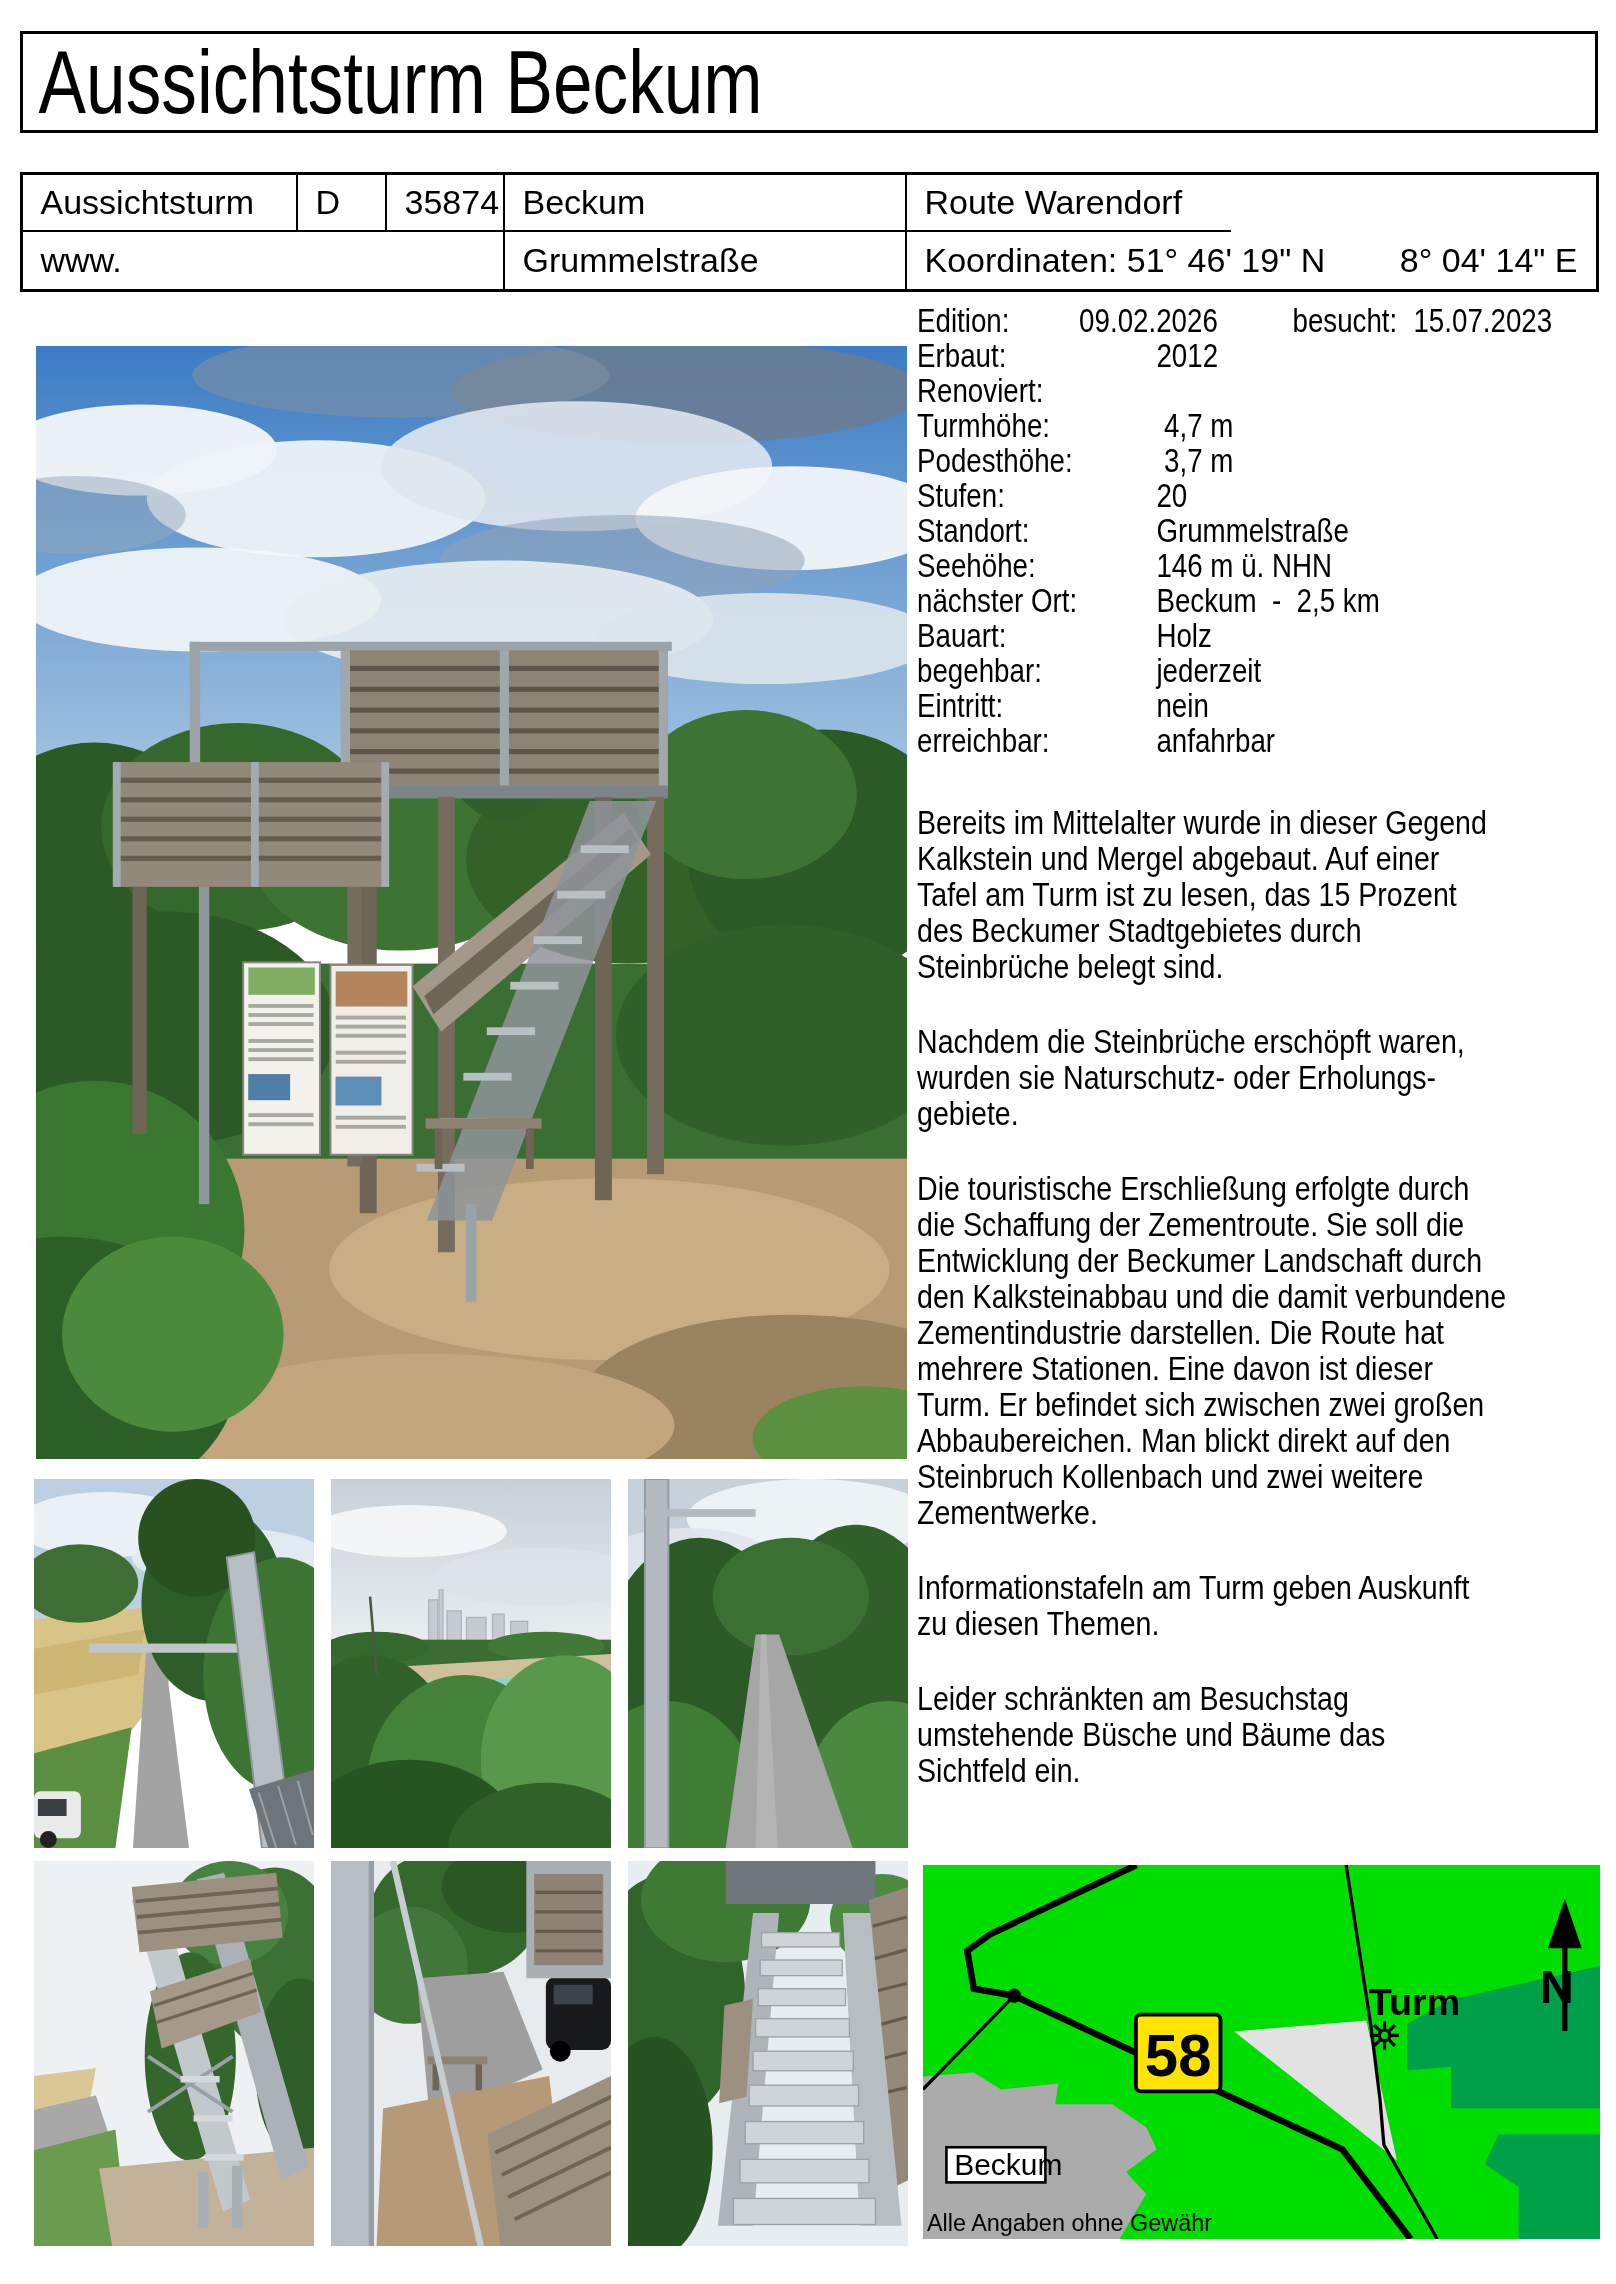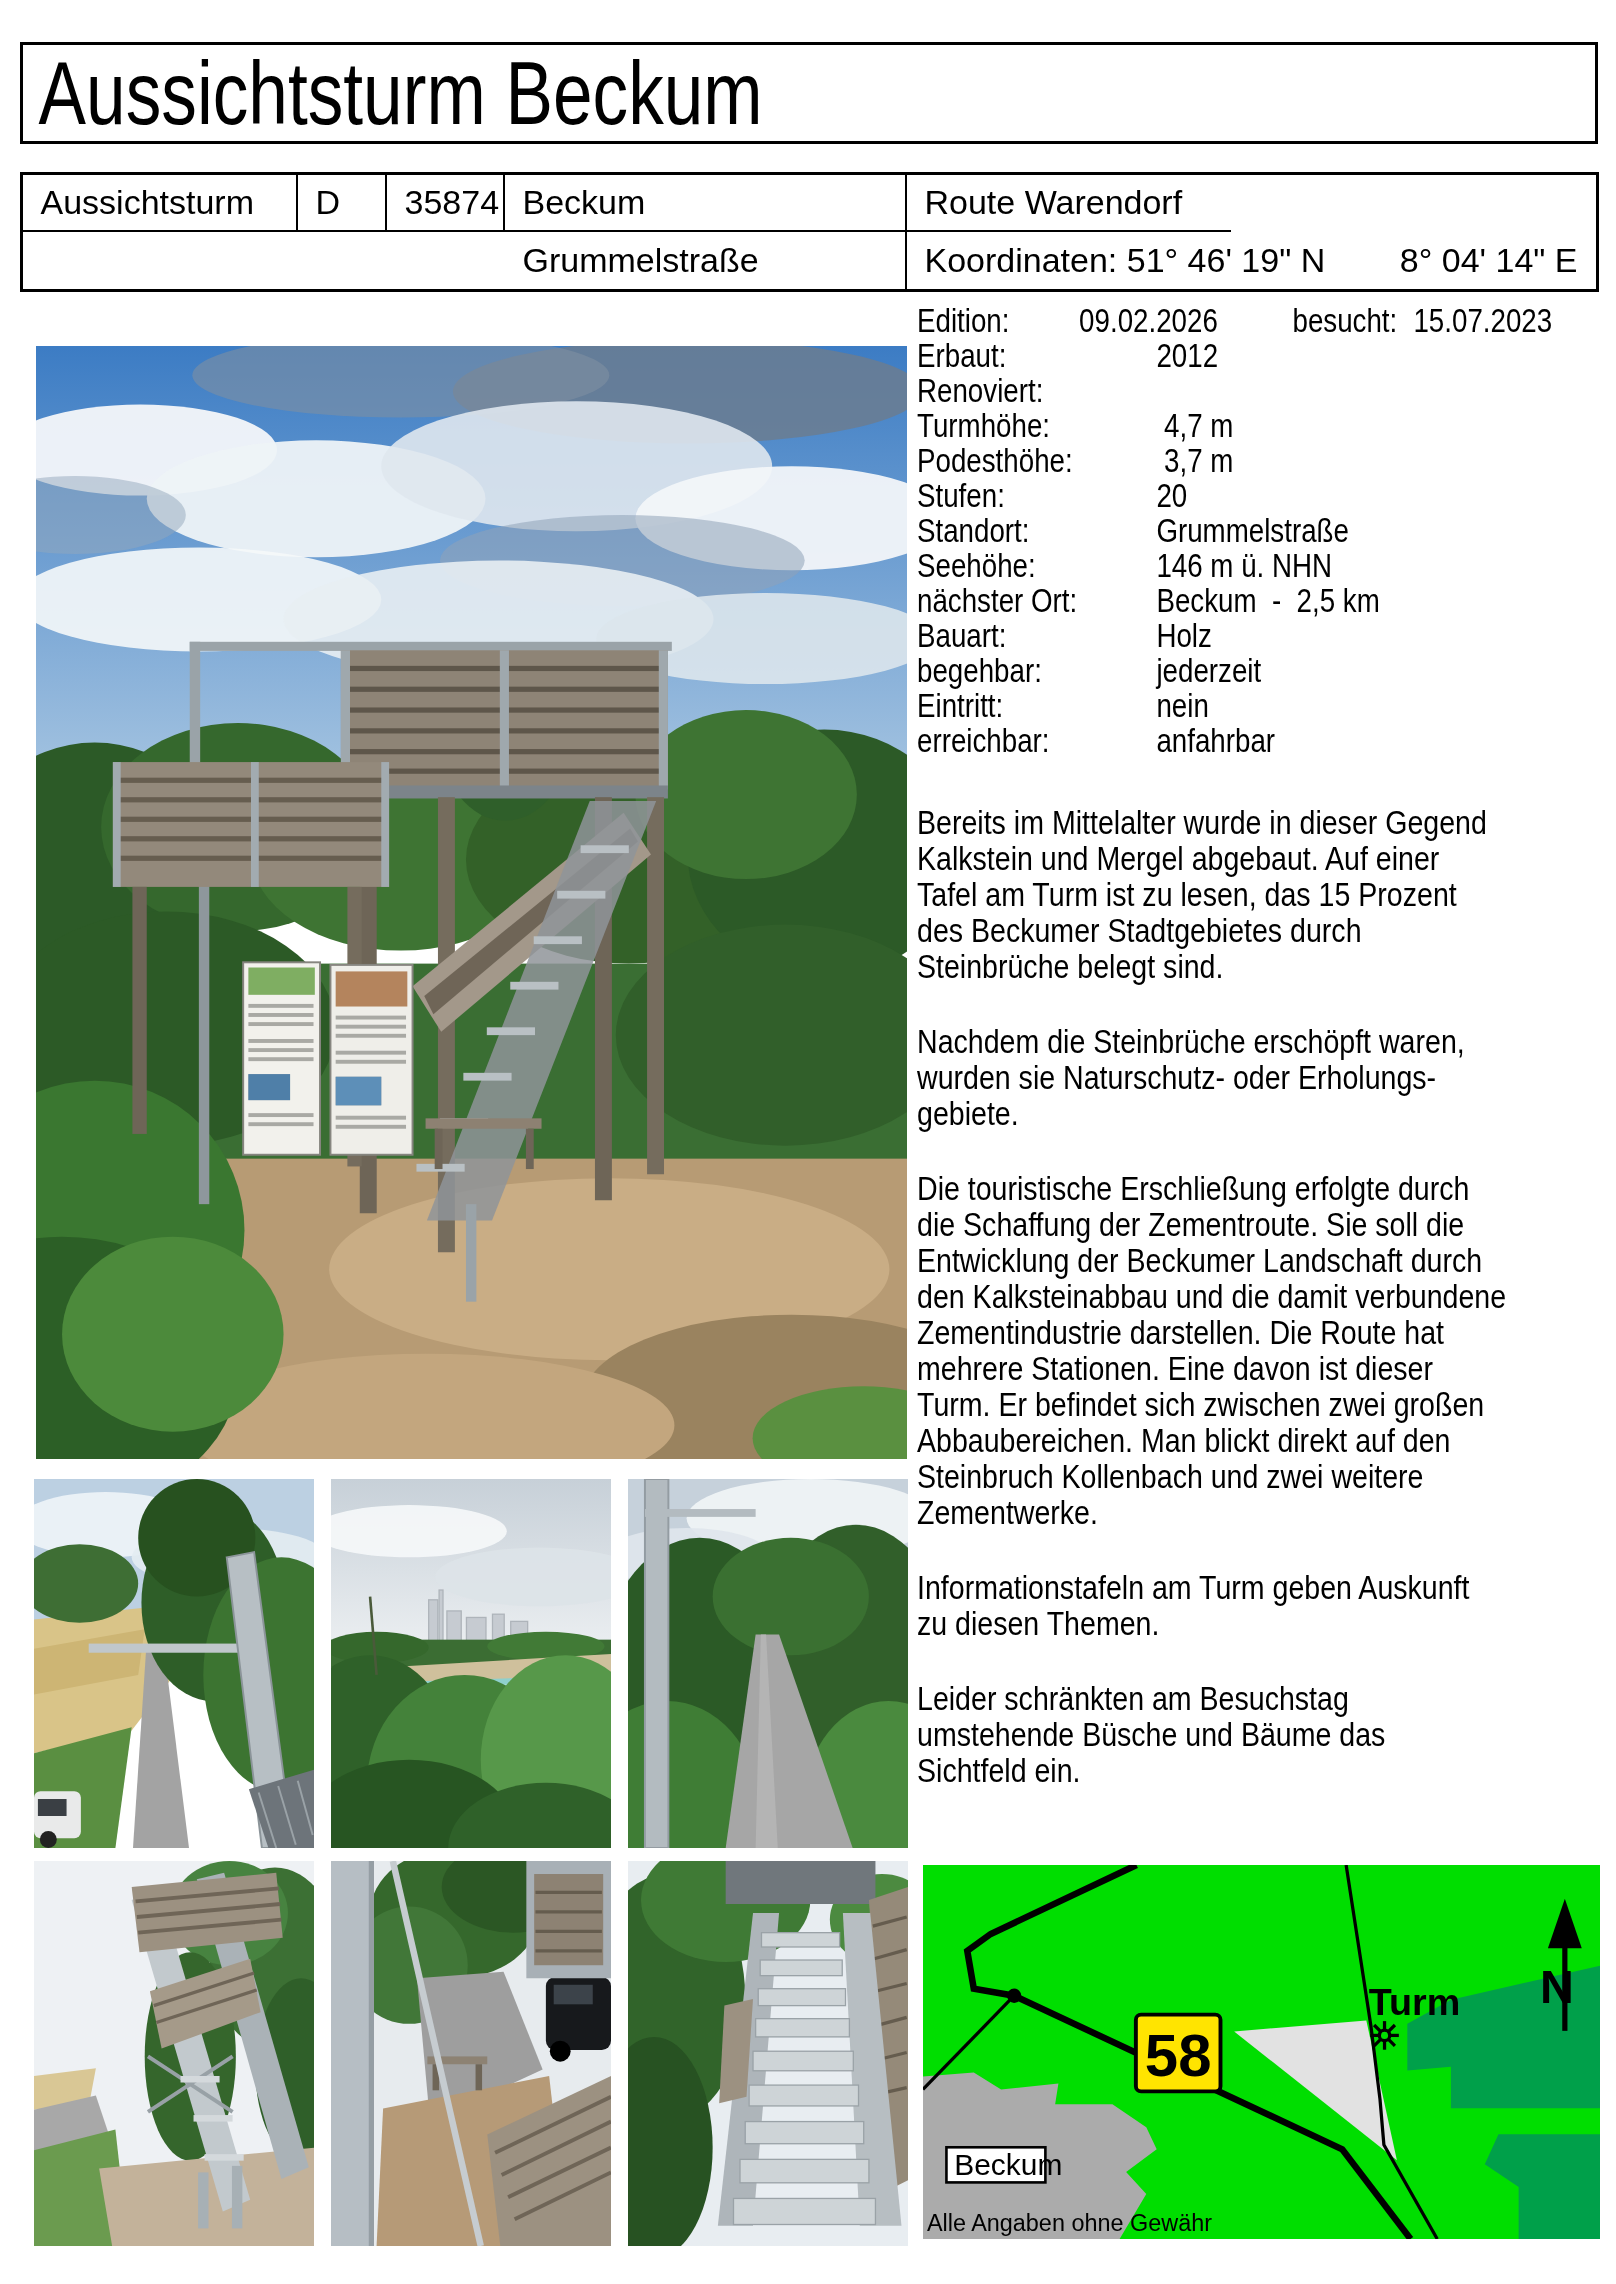--- a/index.html
+++ b/index.html
@@ -1,19 +1,19 @@
 <!DOCTYPE html>
 <html style="font-size:10.4px"><head>
 <meta charset="utf-8">
 <style>
   html,body{margin:0;padding:0;background:#fff;}
   #page{position:relative;width:1616px;height:2284px;background:#fff;overflow:hidden;
         font-family:"Liberation Sans",sans-serif;color:#000;}
   
-  .title-box{position:absolute;left:19.5px;top:42px;width:1572px;height:96px;border:3.3px solid #000;
+  .title-box{position:absolute;left:19.5px;top:31px;width:1572px;height:96px;border:3.3px solid #000;
              display:flex;align-items:center;}
   .title-text{font-size:89px;padding-left:19.5px;transform:scaleX(0.8);transform-origin:left center;white-space:pre;}
   
   .htable{position:absolute;left:19.5px;top:172px;width:1573px;border:3.3px solid #000;display:grid;
           grid-template-columns:275px 89px 118px 402px 324px 365px;}
   .hcell{height:57px;display:flex;align-items:center;padding-left:18px;font-size:34px;box-sizing:border-box;}
   .br{border-right:2.6px solid #000;}
   .bb{border-bottom:2.6px solid #000;}
   .sp3{grid-column:1/4;} .c4{grid-column:4/5;} .sp56{grid-column:5/7;}
   .coords{justify-content:space-between;padding-right:18px;}
@@ -46,20 +46,21 @@
   <div class="title-box">
     <div class="title-text">Aussichtsturm Beckum</div>
   </div>
 
   <div class="htable">
     <div class="hcell br bb">Aussichtsturm</div>
     <div class="hcell br bb">D</div>
     <div class="hcell br bb">35874</div>
     <div class="hcell br bb">Beckum</div>
     <div class="hcell bb">Route Warendorf</div>
+    <div class="hcell br sp3">www.</div>
     <div class="hcell br c4">Grummelstraße</div>
     <div class="hcell sp56 coords">
       <span>Koordinaten:  51° 46' 19" N</span>
       <span>8° 04' 14" E</span>
     </div>
   </div>
 
   <div class="info">
     <div class="irow">
       <span>Edition:</span>

